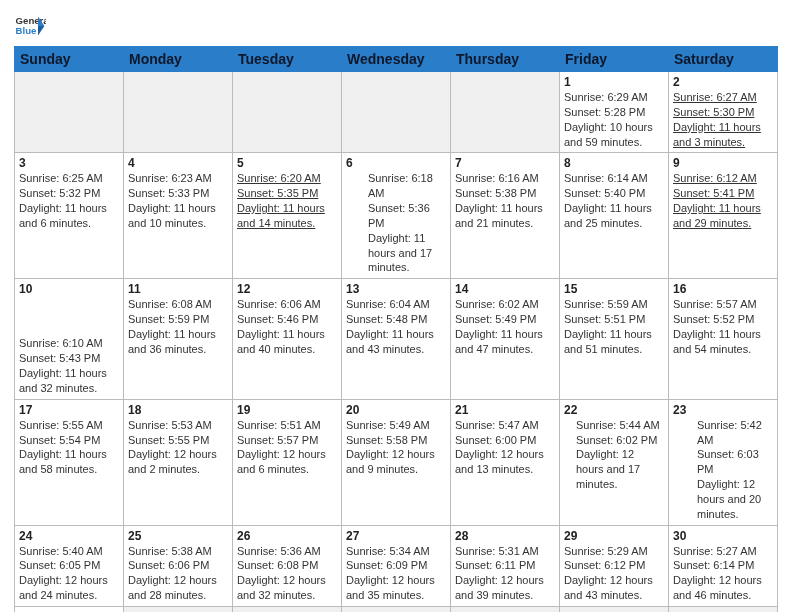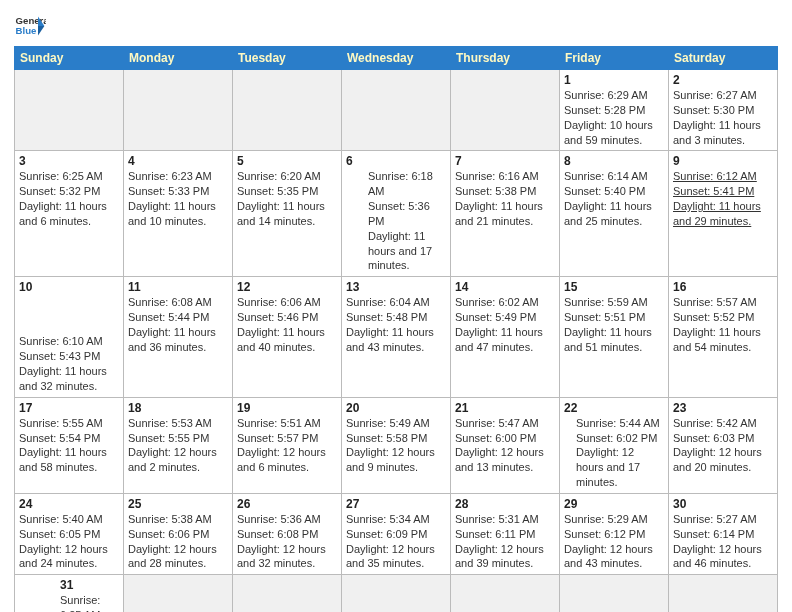--- a/index.html
+++ b/index.html
@@ -43,22 +43,22 @@
       font-size: 13px;
       color: #444;
     }
     .calendar {
       width: 100%;
       border-collapse: collapse;
       table-layout: fixed;
     }
     .calendar th {
       background: #2a7dc9;
-      color: #fef9c3;
-      font-size: 12px;
+      color: #0f172a;
+      font-size: 14px;
       font-weight: bold;
       padding: 4px 5px;
       border: 1px solid #2a7dc9;
       text-align: left;
     }
     .calendar td {
       border: 1px solid #bbb;
       vertical-align: top;
       padding: 3px 4px;
       font-size: 9.5px;
@@ -125,41 +125,41 @@
           <td class="empty"></td>
           <td class="empty"></td>
           <td>
             <span class="day-num">1</span>
             <div class="day-info" style="white-space: pre-line;">Sunrise: 6:29 AM
 Sunset: 5:28 PM
 Daylight: 10 hours and 59 minutes.</div>
           </td>
           <td>
             <span class="day-num">2</span>
-            <div class="day-info" style="white-space: pre-line;">Sunrise: 6:27 AM
+            <div class="day-info" style="white-space: pre-line; text-decoration: underline;">Sunrise: 6:27 AM
 Sunset: 5:30 PM
 Daylight: 11 hours and 3 minutes.</div>
           </td>
         </tr>
         <tr>
           <td>
             <span class="day-num">3</span>
             <div class="day-info" style="white-space: pre-line;">Sunrise: 6:25 AM
 Sunset: 5:32 PM
 Daylight: 11 hours and 6 minutes.</div>
           </td>
           <td>
             <span class="day-num">4</span>
             <div class="day-info" style="white-space: pre-line;">Sunrise: 6:23 AM
 Sunset: 5:33 PM
 Daylight: 11 hours and 10 minutes.</div>
           </td>
           <td>
             <span class="day-num">5</span>
-            <div class="day-info" style="white-space: pre-line;">Sunrise: 6:20 AM
+            <div class="day-info" style="white-space: pre-line; text-decoration: underline;">Sunrise: 6:20 AM
 Sunset: 5:35 PM
 Daylight: 11 hours and 14 minutes.</div>
           </td>
           <td>
             <span class="day-num">6</span>
             <div class="day-info" style="white-space: pre-line; margin-left: 22px;">Sunrise: 6:18 AM
 Sunset: 5:36 PM
 Daylight: 11 hours and 17 minutes.</div>
           </td>
           <td>
@@ -184,21 +184,21 @@
         <tr>
           <td>
             <span class="day-num">10</span>
             <div class="day-info" style="white-space: pre-line; margin-top: 40px;">Sunrise: 6:10 AM
 Sunset: 5:43 PM
 Daylight: 11 hours and 32 minutes.</div>
           </td>
           <td>
             <span class="day-num">11</span>
             <div class="day-info" style="white-space: pre-line;">Sunrise: 6:08 AM
-Sunset: 5:44 PM
+Sunset: 5:59 PM
 Daylight: 11 hours and 36 minutes.</div>
           </td>
           <td>
             <span class="day-num">12</span>
             <div class="day-info" style="white-space: pre-line;">Sunrise: 6:06 AM
 Sunset: 5:46 PM
 Daylight: 11 hours and 40 minutes.</div>
           </td>
           <td>
             <span class="day-num">13</span>
@@ -257,21 +257,21 @@
 Daylight: 12 hours and 13 minutes.</div>
           </td>
           <td>
             <span class="day-num">22</span>
             <div class="day-info" style="white-space: pre-line; margin-left: 12px;">Sunrise: 5:44 AM
 Sunset: 6:02 PM
 Daylight: 12 hours and 17 minutes.</div>
           </td>
           <td>
             <span class="day-num">23</span>
-            <div class="day-info" style="white-space: pre-line;">Sunrise: 5:42 AM
+            <div class="day-info" style="white-space: pre-line; margin-left: 24px;">Sunrise: 5:42 AM
 Sunset: 6:03 PM
 Daylight: 12 hours and 20 minutes.</div>
           </td>
         </tr>
         <tr>
           <td>
             <span class="day-num">24</span>
             <div class="day-info" style="white-space: pre-line;">Sunrise: 5:40 AM
 Sunset: 6:05 PM
 Daylight: 12 hours and 24 minutes.</div>

